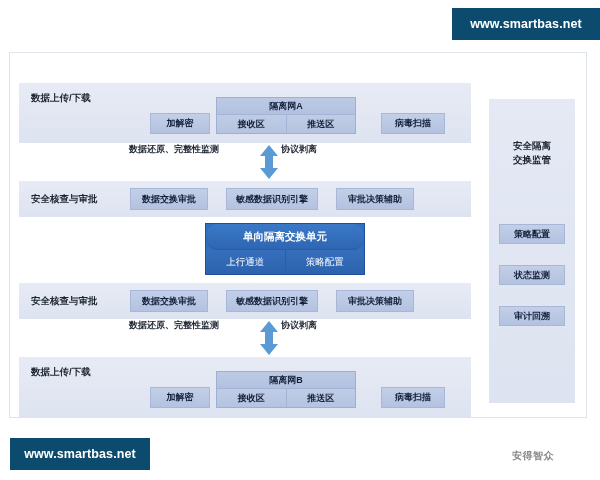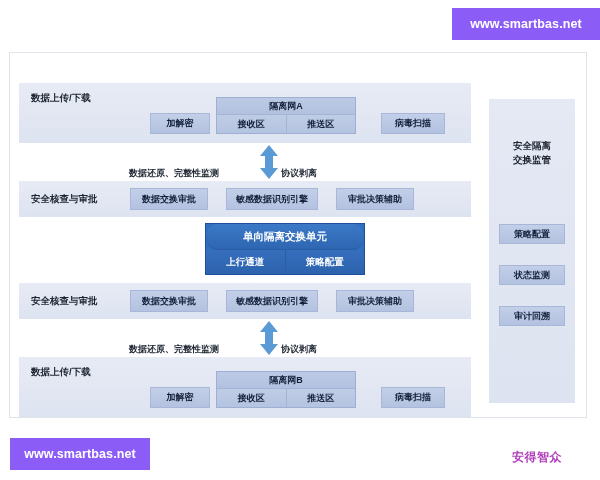--- a/index.html
+++ b/index.html
@@ -8,21 +8,21 @@
     background:#ffffff;
     font-family:"Liberation Sans","DejaVu Sans",sans-serif;
     overflow:hidden;
     position:relative;
   }
   #stage{position:relative;width:600px;height:480px;background:#fff;}
 
   
   .wm-badge{
     position:absolute;
-    background:#8b5cf6;
+    background:#0c4a6e;
     color:#ffffff;
     font-size:12.5px;
     font-weight:bold;
     letter-spacing:.1px;
     display:flex;align-items:center;justify-content:center;
   }
   #wm-top{right:0px;top:8px;width:148px;height:32px;}
   #wm-bottom{left:10px;top:438px;width:140px;height:32px;}
 
   
@@ -103,31 +103,31 @@
     background:linear-gradient(180deg,#3b79c7 0%,#2e66b2 100%);
     border-bottom:1px solid #2a5da6;
     display:flex;align-items:center;justify-content:center;
     font-size:10.5px;font-weight:bold;color:#ffffff;
     box-sizing:border-box;
     border-radius:12px;
   }
   #unit .unit-cells{display:flex;height:24px;}
   #unit .unit-cell{
     flex:1;display:flex;align-items:center;justify-content:center;
-    font-size:9.5px;font-weight:bold;color:#ffffff;
+    font-size:9.5px;font-weight:normal;color:#ffffff;
     background:linear-gradient(180deg,#376fbd 0%,#2c62ad 100%);
   }
   #unit .unit-cell + .unit-cell{border-left:1px solid #2a5da6;}
 
   
   .connector{position:absolute;left:0;width:452px;height:38px;}
   #conn-top{top:68px;}
   #conn-bottom{top:244px;}
   .conn-text{
-    position:absolute;top:24px;
+    position:absolute;top:0;
     font-size:9px;font-weight:bold;color:#1c2430;white-space:nowrap;font-family:Liberation Mono, monospace;
   }
   .conn-left{left:110px;}
   .conn-right{left:262px;}
   .dbl-arrow{position:absolute;left:239px;top:2px;width:22px;height:34px;}
 
   
   #side-panel{
     position:absolute;left:479px;top:46px;width:86px;height:304px;
     background:linear-gradient(180deg,#e4e9f4 0%,#dde3f0 100%);
@@ -147,21 +147,21 @@
     font-size:9px;font-weight:bold;color:#14203a;
     white-space:nowrap;
   }
   #side-chip-0{top:125px;}
   #side-chip-1{top:166px;}
   #side-chip-2{top:207px;}
 
   
   #wm-corner{
     position:absolute;left:502px;top:396px;
-    font-size:12px;font-weight:bold;color:#a21caf;
+    font-size:10px;font-weight:bold;color:#737373;
     letter-spacing:.5px;opacity:.85;white-space:nowrap;
   }
 </style>
 </head>
 <body>
 
 <div id="stage">
 
   <div class="wm-badge" id="wm-top">www.smartbas.net</div>
 

